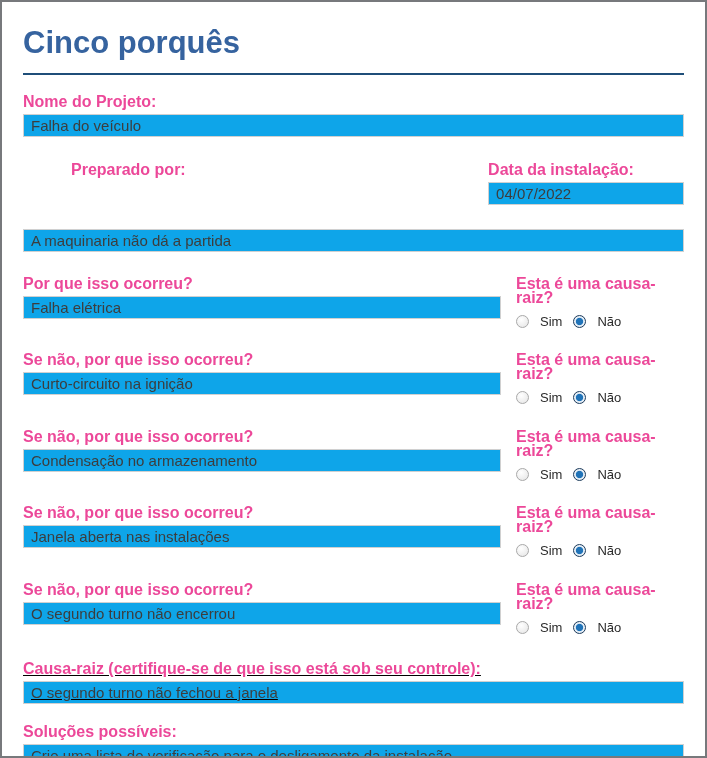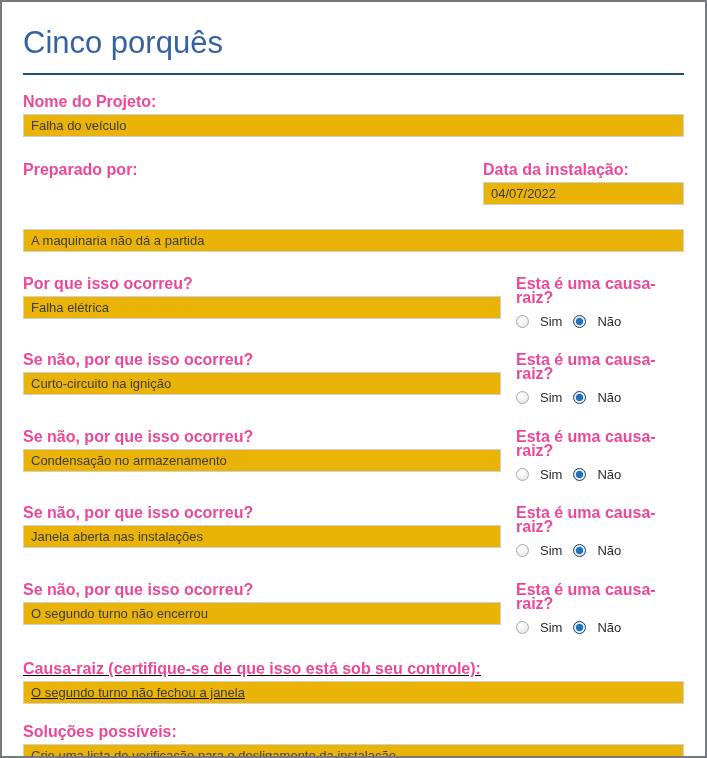--- a/index.html
+++ b/index.html
@@ -10,55 +10,55 @@
     border: 2px solid #77797c;
     background: #ffffff;
     padding: 0 21px;
     overflow: hidden;
     font-family: "Liberation Sans", "DejaVu Sans", sans-serif;
   }
   .title {
     margin: 20px 0 0 0;
     font-size: 31px;
     line-height: 42px;
-    font-weight: 400;
+    font-weight: 700;
     color: #36639f;
   }
   .title-rule {
     margin-top: 9px;
     height: 2px;
     background: #1f4e79;
   }
   .field-label {
     font-size: 16px;
     line-height: 14px;
     font-weight: 700;
     color: #ec4899;
   }
   .text-input {
     display: block;
     width: 100%;
     height: 23px;
     margin-top: 5px;
     border: 1px solid #d0d0d0;
-    background: #eab308;
+    background: #0ea5e9;
     padding: 2px 7px;
     font-family: "Liberation Sans", "DejaVu Sans", sans-serif;
-    font-size: 13px;
+    font-size: 15px;
     color: #3d3d3d;
     outline: none;
   }
   .section { margin-top: 24px; }
   .section.first { margin-top: 20px; }
   .row2 {
     display: flex;
     justify-content: space-between;
     margin-top: 26px;
   }
-  .row2 .col-left  { width: 428px; }
+  .row2 .col-left  { width: 428px; margin-left: 48px; }
   .row2 .col-right { width: 201px; }
   .why-row {
     display: flex;
     justify-content: space-between;
     margin-top: 24px;
   }
   .why-row .why-left  { width: 478px; }
   .why-row .why-right { width: 168px; }
   .radio-row {
     margin-top: 9px;

